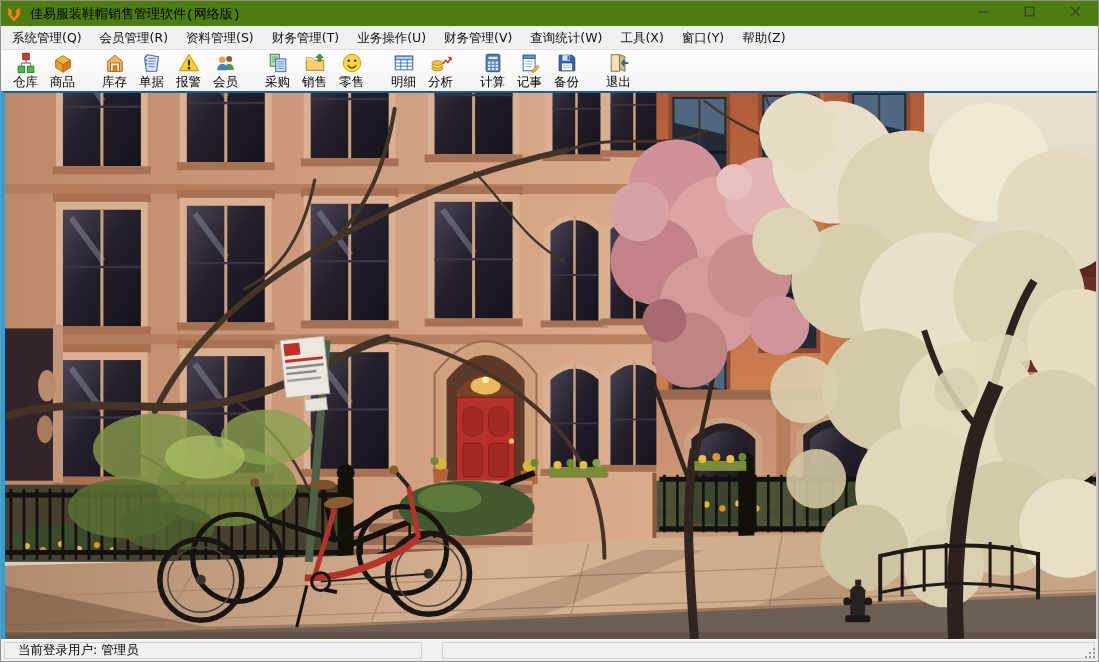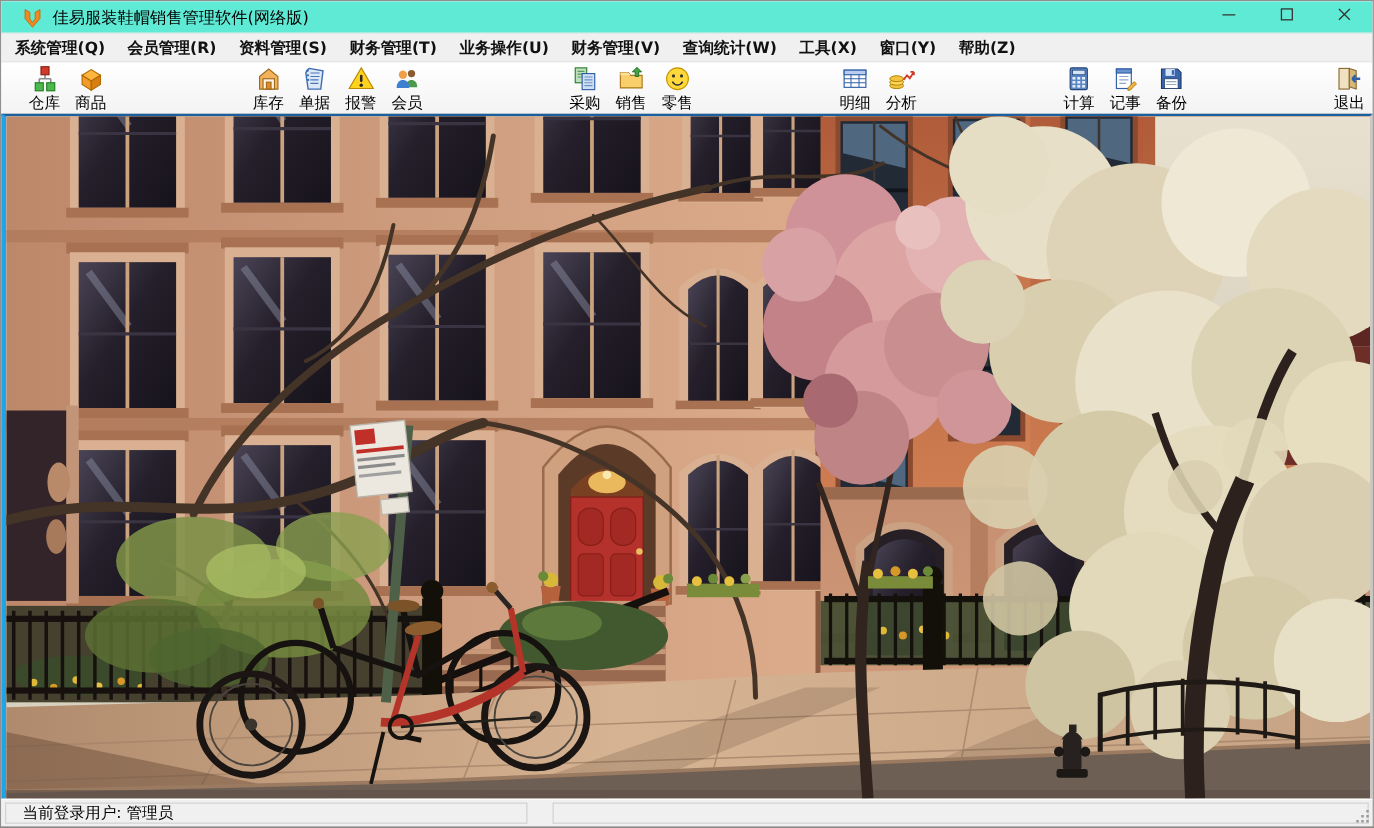--- a/index.html
+++ b/index.html
@@ -5,42 +5,43 @@
   * { box-sizing: border-box; }
   html,body { margin:0; padding:0; background:#444; }
   body { font-family:"DejaVu Sans","Liberation Sans",sans-serif; }
   .window {
     width:1099px; height:662px; margin:0 auto;
     background:#fff; border:1px solid #909090;
     display:flex; flex-direction:column; overflow:hidden;
   }
   
   .titlebar {
-    height:26px; flex:0 0 26px; background:#5eead4;
-    display:flex; align-items:center; padding-left:16px;
+    height:26px; flex:0 0 26px; background:#4d7c0f;
+    display:flex; align-items:center; padding-left:4px;
     border-bottom:1px solid #ececec;
+    font-family:Liberation Mono, monospace;
   }
   .app-logo { width:18px; height:18px; display:inline-flex; }
   .app-logo svg { width:18px; height:18px; }
   .title-text { font-size:13px; color:#000; margin-left:7px; }
   .win-controls { margin-left:auto; display:flex; height:100%; }
   .ctrl-btn { width:46px; height:100%; display:flex; align-items:center; justify-content:center; cursor:default; }
   .ctrl-btn svg { width:19px; height:19px; }
   
   .menubar {
     height:23px; flex:0 0 23px; background:#f0f0f0;
     display:flex; align-items:center; font-size:12.5px; color:#111;
     padding-left:2px; border-bottom:1px solid #e2e2e2;
   }
-  .menu-item { padding:8px 9px; white-space:nowrap;font-weight:bold; }
+  .menu-item { padding:8px 9px; white-space:nowrap; }
   
   .toolbar {
     height:41px; flex:0 0 41px;
     background:linear-gradient(#ffffff,#f3f3f3);
-    display:flex; align-items:flex-start; padding:1px 0 0 16px;justify-content:space-between;
+    display:flex; align-items:flex-start; padding:1px 0 0 6px;
   }
   .tb-group { display:flex; }
   .tb-group + .tb-group { margin-left:15px; }
   .tb-btn { width:37px; display:flex; flex-direction:column; align-items:center; padding-top:1px; cursor:default; }
   .tb-icon { width:22px; height:22px; display:block; }
   .tb-icon svg { width:22px; height:22px; display:block; }
   .tb-label { font-size:12.5px; color:#000; line-height:15px; white-space:nowrap; }
   
   .main {
     flex:1 1 auto; position:relative; overflow:hidden;

